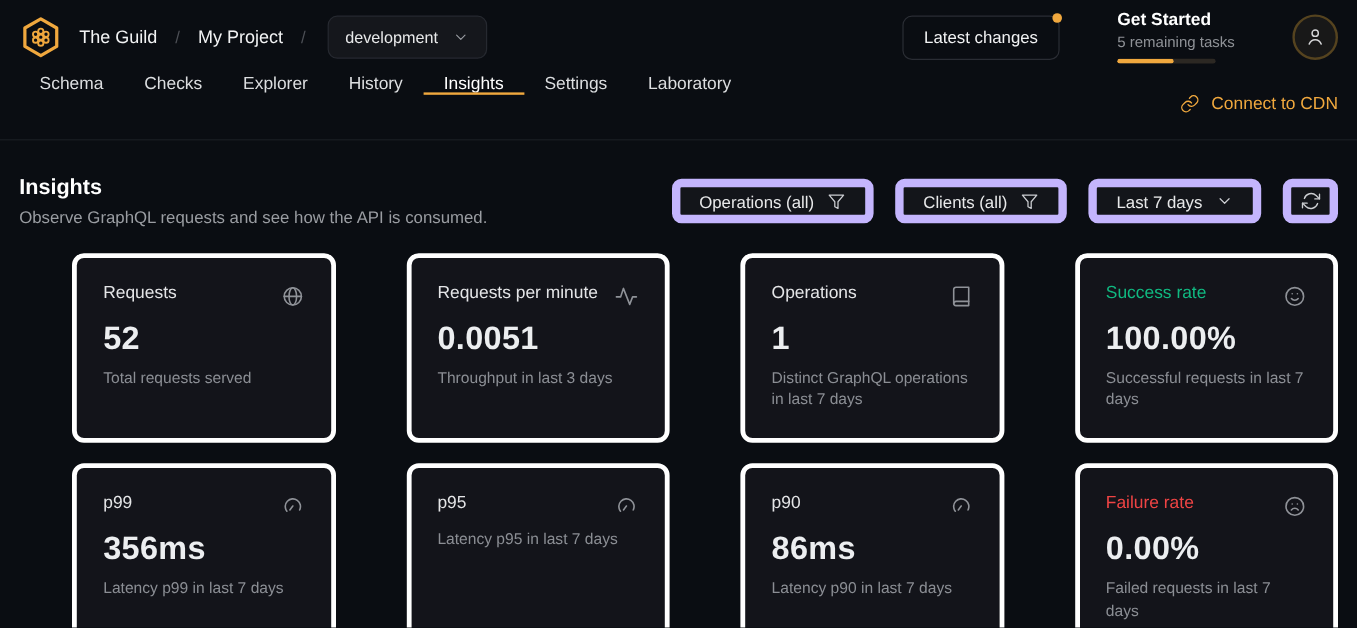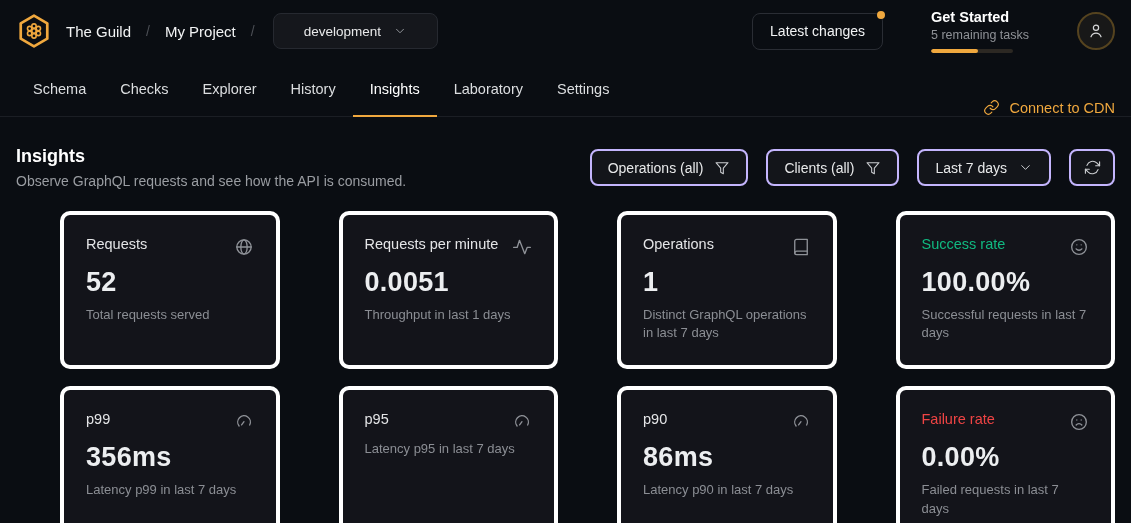--- a/index.html
+++ b/index.html
@@ -14,21 +14,21 @@
   .ic { display:inline-flex; align-items:center; justify-content:center; }
   .ic svg { display:block; }
 
   
   .header { display:flex; align-items:center; height:62px; padding:0 16px; }
   .logo { color:var(--accent); margin-right:14px; cursor:pointer; }
   .crumbs { display:flex; align-items:center; gap:15px; font-size:15px; }
   .crumb { color:#f2f3f4; cursor:pointer; }
   .sep { color:#4c4f55; font-size:14px; }
   .env-btn {
-    display:flex; align-items:center; gap:12px; height:36px; padding:0 30px;
+    display:flex; align-items:center; gap:12px; height:36px; padding:0 14px;
     background:#15171c; border:1px solid #262930; border-radius:8px;
     color:#e8e9ea; font-size:13.5px; cursor:pointer; margin-left:3px;
   }
   .env-btn .ic { color:#9a9da3; }
   .header-right { margin-left:auto; display:flex; align-items:center; gap:48px; }
   .latest-btn {
     position:relative; height:37px; padding:0 17px; background:transparent;
     border:1px solid #2a2d34; border-radius:8px; color:#f2f3f4; font-size:14px;
     font-family:inherit; cursor:pointer;
   }
@@ -40,38 +40,38 @@
   .gs-bar { margin-top:7px; width:82px; height:4px; border-radius:2px; background:#2c2823; overflow:hidden; }
   .gs-fill { height:100%; background:var(--accent); border-radius:2px; }
   .avatar {
     width:38px; height:38px; border-radius:50%; background:#181818;
     border:2px solid #55431f; display:flex; align-items:center; justify-content:center;
     color:#d5d6d8; cursor:pointer;
   }
 
   
   .tabbar { display:flex; align-items:stretch; height:55px; padding:0 16px;
-    border-bottom:1px solid #1b1e24; }
+    border-bottom:1px solid #1b1e24;flex-direction:column; }
   .tab { display:flex; align-items:center; padding:0 17px; font-size:14.5px;
     font-weight:500; color:#dcdee0; position:relative; cursor:pointer; }
   .tab.active { color:#fff; }
   .tab.active::after { content:""; position:absolute; left:0; right:0; bottom:-1px;
     height:2px; background:var(--accent); }
   .cdn { margin-left:auto; display:flex; align-items:flex-end; gap:9px;
     color:var(--accent); font-size:14.5px; cursor:pointer; }
 
   
   .main { padding:29px 16px 16px; }
   .section-head { display:flex; align-items:center; justify-content:space-between; }
   .page-title { margin:0; font-size:18px; font-weight:700; color:#fff; }
   .page-sub { margin-top:6px; font-size:14px; color:#9a9da2; }
   .filters { display:flex; align-items:center; gap:18px; }
   .filter-btn {
     display:flex; align-items:center; gap:11px; height:37px; padding:0 16px;
-    background:#13151a; border:2px solid #c4b5fd; border-radius:8px;
+    background:#13151a; border:7px solid #c4b5fd; border-radius:8px;
     color:#e8e9ea; font-size:14px; font-family:inherit; cursor:pointer;
   }
   .filter-btn .ic { color:#cbcdd1; }
   .icon-btn { justify-content:center; width:46px; padding:0; }
 
   .grid { display:grid; grid-template-columns:repeat(4,1fr); gap:17px 15px; margin-top:22px; }
   .card { background:#13141a; border:4px solid #ffffff; border-radius:10px;
     padding:21px 22px 23px;margin-left:44px; }
   .card-head { display:flex; justify-content:space-between; align-items:flex-start; }
   .card-title { font-size:14.5px; color:#e4e5e7; }
@@ -137,22 +137,22 @@
   </div>
 </header>
 
 <nav class="tabbar">
   <div id="tabs" style="display:flex;align-items:stretch;">
       <div class="tab">Schema</div>
       <div class="tab">Checks</div>
       <div class="tab">Explorer</div>
       <div class="tab">History</div>
       <div class="tab active">Insights</div>
+      <div class="tab">Settings</div>
       <div class="tab">Laboratory</div>
-      <div class="tab">Settings</div>
     </div>
   <div class="cdn">
     <span class="ic">
         <svg width="17" height="17" viewBox="0 0 24 24" fill="none" stroke="currentColor" stroke-width="1.6" stroke-linecap="round" stroke-linejoin="round" xmlns="http://www.w3.org/2000/svg">
           <path d="M10 13a5 5 0 0 0 7.54.54l2.5-2.5a5 5 0 0 0-7.07-7.07l-1.4 1.39"></path>
           <path d="M14 11a5 5 0 0 0-7.54-.54l-2.5 2.5a5 5 0 0 0 7.07 7.07l1.39-1.39"></path>
         </svg>
       </span>
     <span>Connect to CDN</span>
   </div>
@@ -219,21 +219,21 @@
       <div class="card">
         <div class="card-head">
           <span class="card-title">Requests per minute</span>
           <span class="ic card-icon">
             <svg width="20" height="20" viewBox="0 0 24 24" fill="none" stroke="currentColor" stroke-width="1.6" stroke-linecap="round" stroke-linejoin="round" xmlns="http://www.w3.org/2000/svg">
               <polyline points="22 12.5 18.2 12.5 15.3 20 9 4 6.2 12.5 2 12.5"></polyline>
             </svg>
           </span>
         </div>
         <div class="card-value">0.0051</div>
-        <div class="card-desc">Throughput in last 1 days</div>
+        <div class="card-desc">Throughput in last 3 days</div>
       </div>
       <div class="card">
         <div class="card-head">
           <span class="card-title">Operations</span>
           <span class="ic card-icon">
             <svg width="20" height="20" viewBox="0 0 24 24" fill="none" stroke="currentColor" stroke-width="1.6" stroke-linecap="round" stroke-linejoin="round" xmlns="http://www.w3.org/2000/svg">
               <path d="M4.5 19.3A2.3 2.3 0 0 1 6.8 17h12.7"></path>
               <path d="M6.8 2.8h12.7v18.4H6.8a2.3 2.3 0 0 1-2.3-2.3V5.1a2.3 2.3 0 0 1 2.3-2.3z"></path>
             </svg>
           </span>

